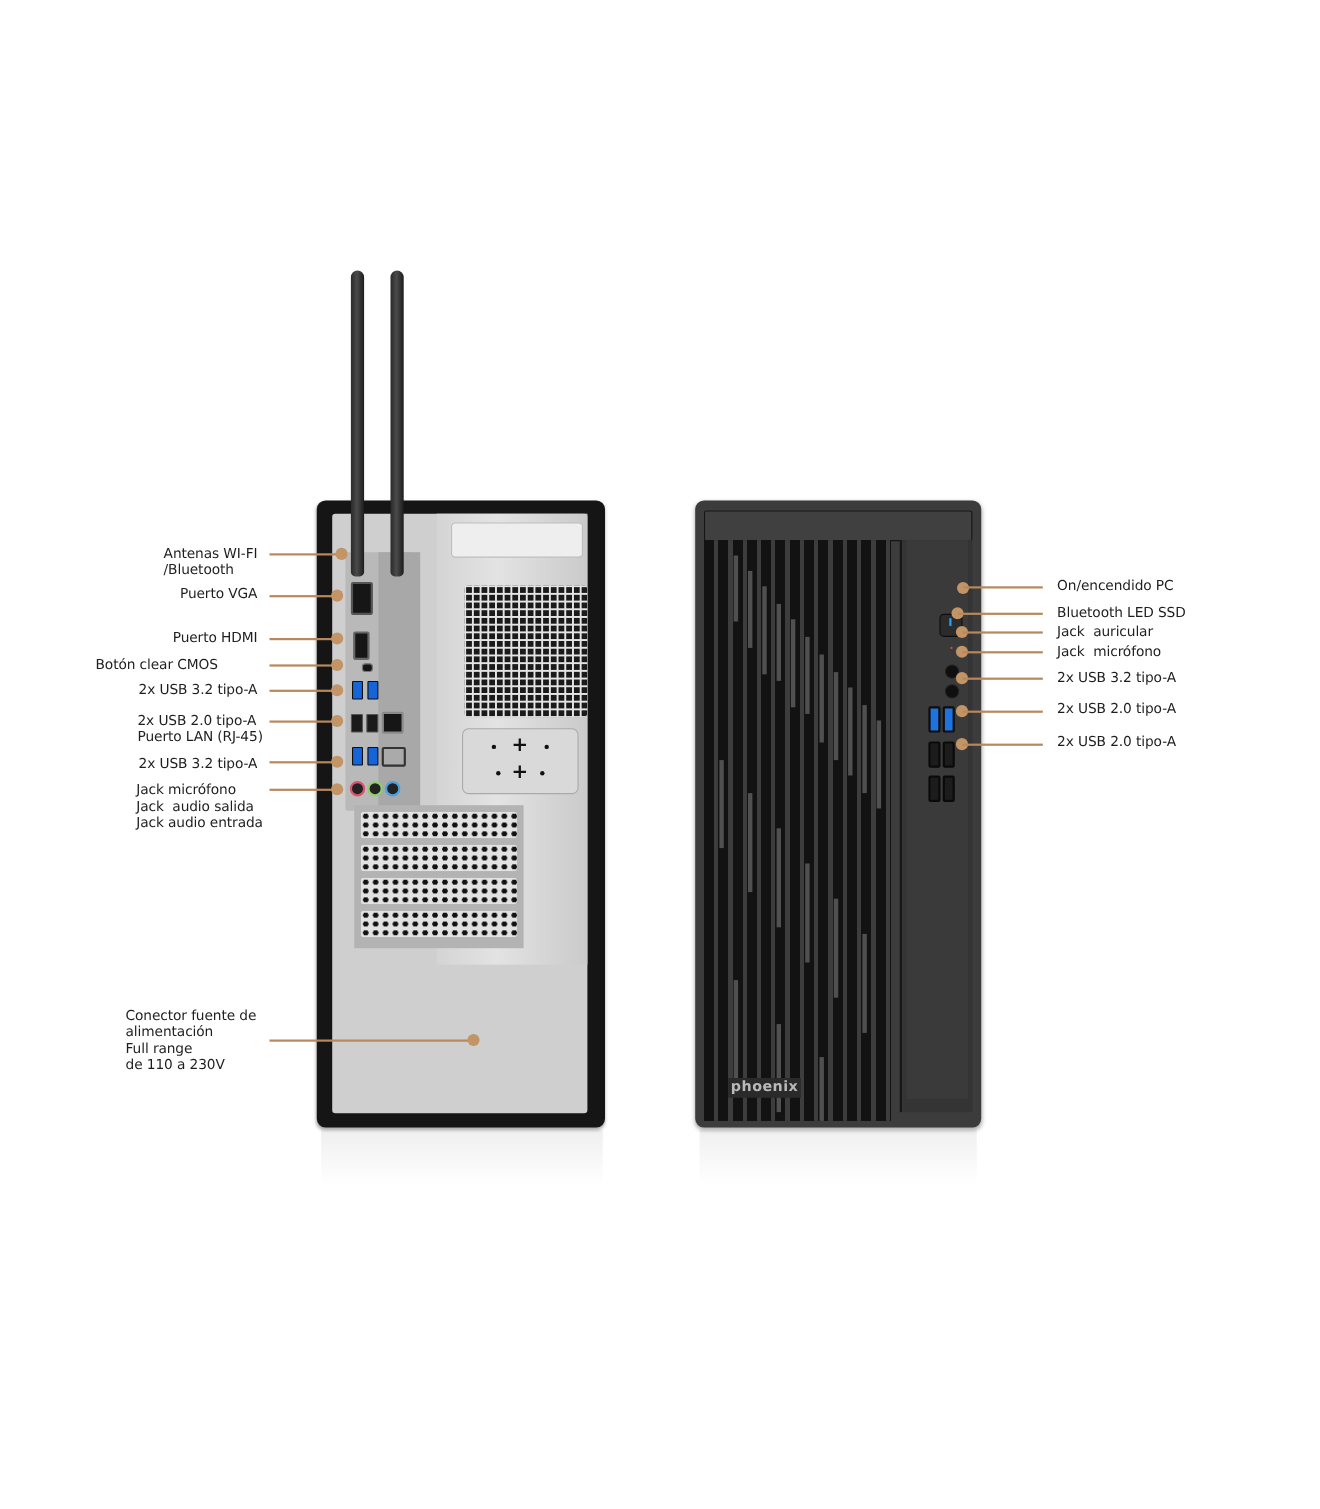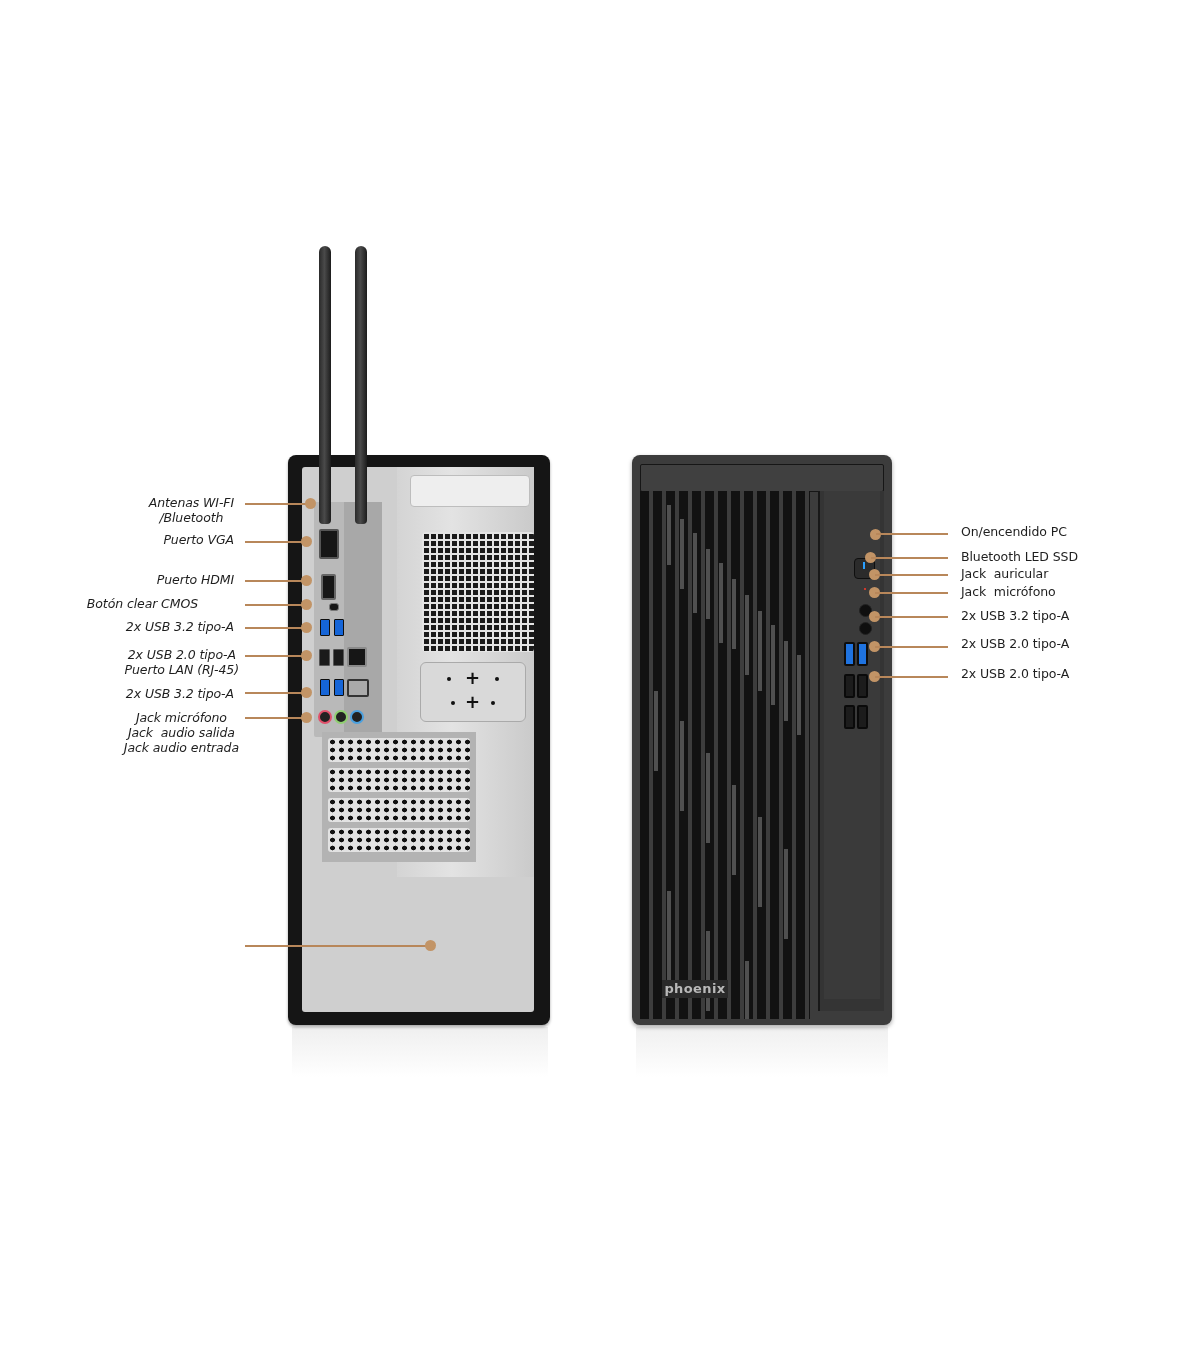--- a/index.html
+++ b/index.html
@@ -1,21 +1,21 @@
 <!DOCTYPE html>
 <html><head>
 <meta charset="utf-8">
 <style>
   html, body { margin: 0; padding: 0; background: #ffffff; }
   body { width: 1200px; height: 1372px; position: relative; overflow: hidden; font-family: "DejaVu Sans", sans-serif; }
   .stage { position: absolute; left: 0; top: 0; width: 1200px; height: 1372px; }
 
   
   .label { position: absolute; font-size: 12.5px; line-height: 15px; color: #1e1e1e; white-space: pre; letter-spacing: -0.1px; }
-  .label.left { text-align: center; font-style: italic; }
+  .label.left { text-align: left; }
   .label.right { text-align: left; }
   .leader { position: absolute; height: 1.5px; background: #b8875a; }
   .dot { position: absolute; width: 11px; height: 11px; border-radius: 50%; background: #c29466; }
 
   
   .rear { position: absolute; left: 288px; top: 455px; width: 262px; height: 570px; background: #151515; border-radius: 8px; box-shadow: 0 2px 3px rgba(0,0,0,.35); }
   .rear-reflect { position: absolute; left: 292px; top: 1027px; width: 256px; height: 50px; background: linear-gradient(#e8e8e8, #ffffff); opacity: .7; }
   .rear-inner { position: absolute; left: 14px; top: 12px; width: 232px; height: 545px; background: #cfcfcf; border-radius: 3px; }
   .rear-sheet { position: absolute; left: 95px; top: 0; width: 137px; height: 410px; background: linear-gradient(90deg,#d4d4d4,#e3e3e3 40%,#cacaca); }
   .fan-grille { position: absolute; left: 120px; top: 65px; width: 112px; height: 120px;
@@ -149,20 +149,24 @@
   <div class="label left" style="right:966px;top:686px;">2x USB 3.2 tipo-A</div>
   <div class="leader" style="left:245px;top:692px;width:62px;"></div>
   <div class="dot" style="left:301px;top:687px;"></div>
 
   <div class="label left" style="right:961px;top:710px;">Jack micrófono
 Jack  audio salida
 Jack audio entrada</div>
   <div class="leader" style="left:245px;top:717px;width:62px;"></div>
   <div class="dot" style="left:301px;top:712px;"></div>
 
+  <div class="label left" style="right:967px;top:915px;">Conector fuente de
+alimentación
+Full range
+de 110 a 230V</div>
   <div class="leader" style="left:245px;top:945px;width:186px;"></div>
   <div class="dot" style="left:425px;top:940px;"></div>
 
   <div class="front-reflect"></div>
   <div class="front">
     <div class="front-top"></div>
     <div class="grille">
       <div class="slash" style="left:27px;top:14px;height:60px;"></div>
       <div class="slash" style="left:40px;top:28px;height:70px;"></div>
       <div class="slash" style="left:53px;top:42px;height:80px;"></div>

